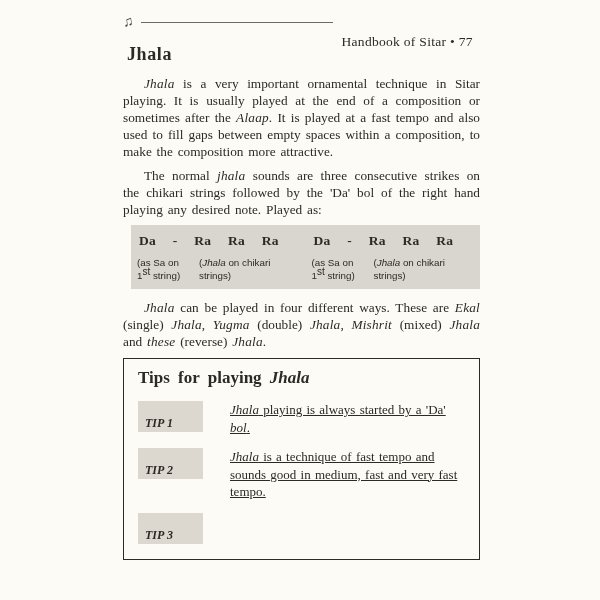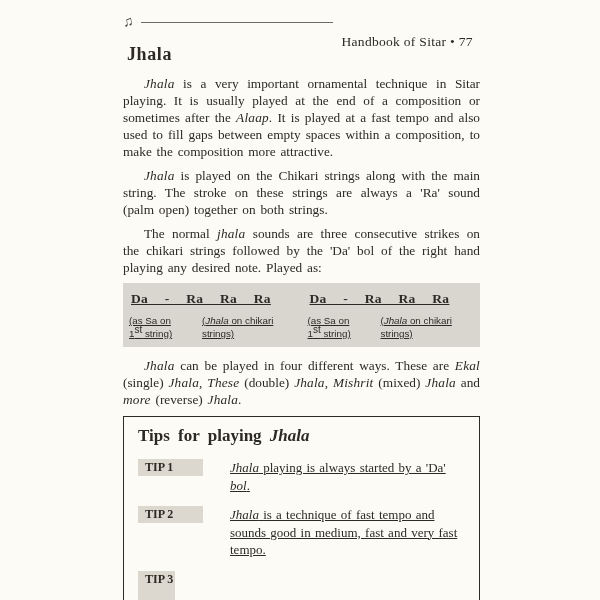--- a/index.html
+++ b/index.html
@@ -23,71 +23,70 @@
 
   p.body-p{
     font-size:13.3px;line-height:17px;margin:0 0 7px 0;
     text-align:justify;text-indent:21px;word-spacing:1.5px;
   }
   p.body-p i{letter-spacing:0.2px;}
 
   
   .notation{
     background:#d9d6d0;
-    margin:3px 0 10px 0;
+    margin:3px 0 10px 8px;
     padding:8px 4px 7px 6px;
-    display:flex;gap:10px;text-decoration:underline;
+    display:flex;gap:10px;
   }
   .ngroup{flex:1 1 50%;}
   .bols{
     font-size:13.5px;font-weight:600;word-spacing:13px;
     margin:0 0 7px 2px;letter-spacing:0.3px;
   }
-  .caps{display:flex;gap:18px;font-family:"Liberation Sans", sans-serif;font-size:9.8px;line-height:13px;justify-content:flex-end;}
+  .caps{display:flex;gap:7px;font-family:"Liberation Sans", sans-serif;font-size:9.8px;line-height:13px;justify-content:flex-end;}
   .capA{flex:0 0 55px;}
   .capB{flex:1 1 auto;}
   sup{font-size:10px;line-height:0;}
 
   
   .tips-box{
     border:1.5px solid #2d2a26;
     margin-top:8px;
     padding:7px 12px 12px 14px;
     background:#fcfbf6;
   }
   .tips-title{font-size:17px;font-weight:bold;word-spacing:4px;margin:2px 0 13px 0;}
   .tip-row{display:flex;align-items:flex-start;margin-bottom:12px;}
-  .tip-row:last-child{margin-bottom:3px;flex-direction:column;}
+  .tip-row:last-child{margin-bottom:3px;}
   .tip-label{
     flex:0 0 56px;
     background:#dcd8d0;
-    font-weight:bold;
+    font-weight:bold;font-style:italic;
     font-size:12px;line-height:15px;
-    padding:1px 2px 1px 7px;
+    padding:15px 2px 1px 7px;
     margin-right:27px;
     white-space:nowrap;
   }
   .tip-text{flex:1 1 auto;font-size:13px;line-height:17.5px;text-align:left;word-spacing:1px;text-decoration:underline;}
 </style>
 </head>
 <body>
 
 <div class="page">
   <div class="content">
 
     <header class="pg-header">
       <span class="ornament">♫</span>
       <span class="rule"></span>
       <span class="pg-title">Handbook of Sitar • 77</span>
     </header>
 
     <h1 class="heading">Jhala</h1>
 
     <p class="body-p"><i>Jhala</i><span> is a very important ornamental technique in Sitar playing. It is usually played at the end of a composition or sometimes after the </span><i>Alaap</i><span>. It is played at a fast tempo and also used to fill gaps between empty spaces within a composition, to make the composition more attractive.</span></p>
-    <p class="body-p"><i>Jhala</i><span> is played on the Chikari strings along with the main string. The stroke on these strings are always a 'Ra' sound (palm open) together on both strings.</span></p>
     <p class="body-p"><span>The normal </span><i>jhala</i><span> sounds are three consecutive strikes on the chikari strings followed by the 'Da' bol of the right hand playing any desired note. Played as:</span></p>
 
     <div class="notation">
       <div class="ngroup">
         <div class="bols">Da - Ra Ra Ra</div>
         <div class="caps">
           <div class="capA">
             <div>(as Sa on</div>
             <div><span>1</span><sup>st</sup><span> string)</span></div>
           </div>
@@ -99,21 +98,21 @@
         <div class="caps">
           <div class="capA">
             <div>(as Sa on</div>
             <div><span>1</span><sup>st</sup><span> string)</span></div>
           </div>
           <div class="capB"><span>(</span><i>Jhala</i><span> on chikari strings)</span></div>
         </div>
       </div>
     </div>
 
-    <p class="body-p"><i>Jhala</i><span> can be played in four different ways. These are </span><i>Ekal</i><span> (single) </span><i>Jhala</i><span>, </span><i>These</i><span> (double) </span><i>Jhala</i><span>, </span><i>Mishrit</i><span> (mixed) </span><i>Jhala</i><span> and </span><i>more</i><span> (reverse) </span><i>Jhala</i><span>.</span></p>
+    <p class="body-p"><i>Jhala</i><span> can be played in four different ways. These are </span><i>Ekal</i><span> (single) </span><i>Jhala</i><span>, </span><i>Yugma</i><span> (double) </span><i>Jhala</i><span>, </span><i>Mishrit</i><span> (mixed) </span><i>Jhala</i><span> and </span><i>these</i><span> (reverse) </span><i>Jhala</i><span>.</span></p>
 
     <div class="tips-box">
       <div class="tips-title"><span>Tips for playing </span><i>Jhala</i></div>
 
       <div class="tip-row">
         <span class="tip-label">TIP 1</span>
         <div class="tip-text"><i>Jhala</i><span> playing is always started by a 'Da' </span><i>bol</i><span>.</span></div>
       </div>
 
       <div class="tip-row">

